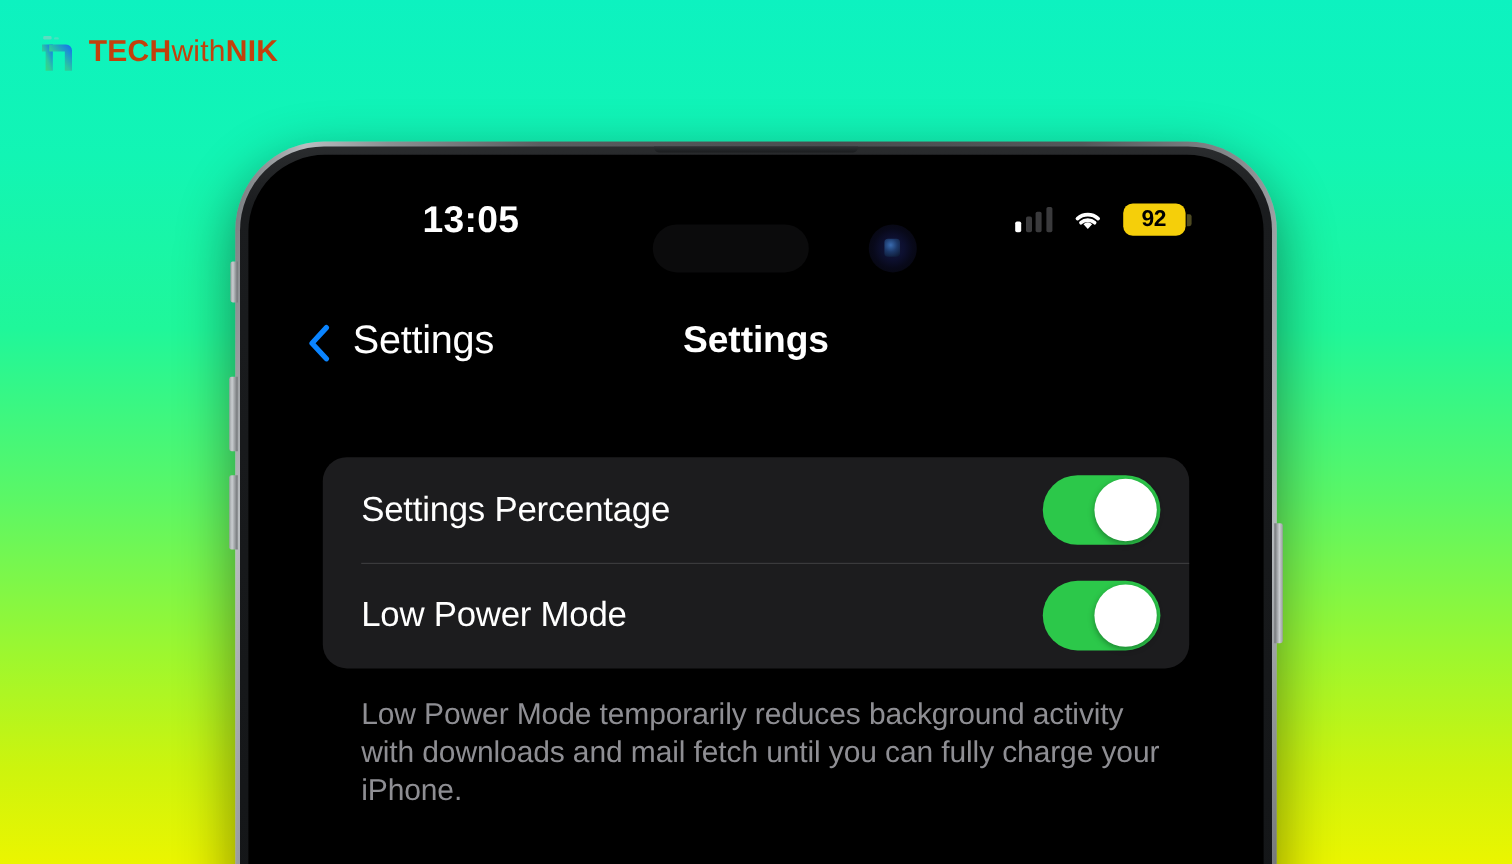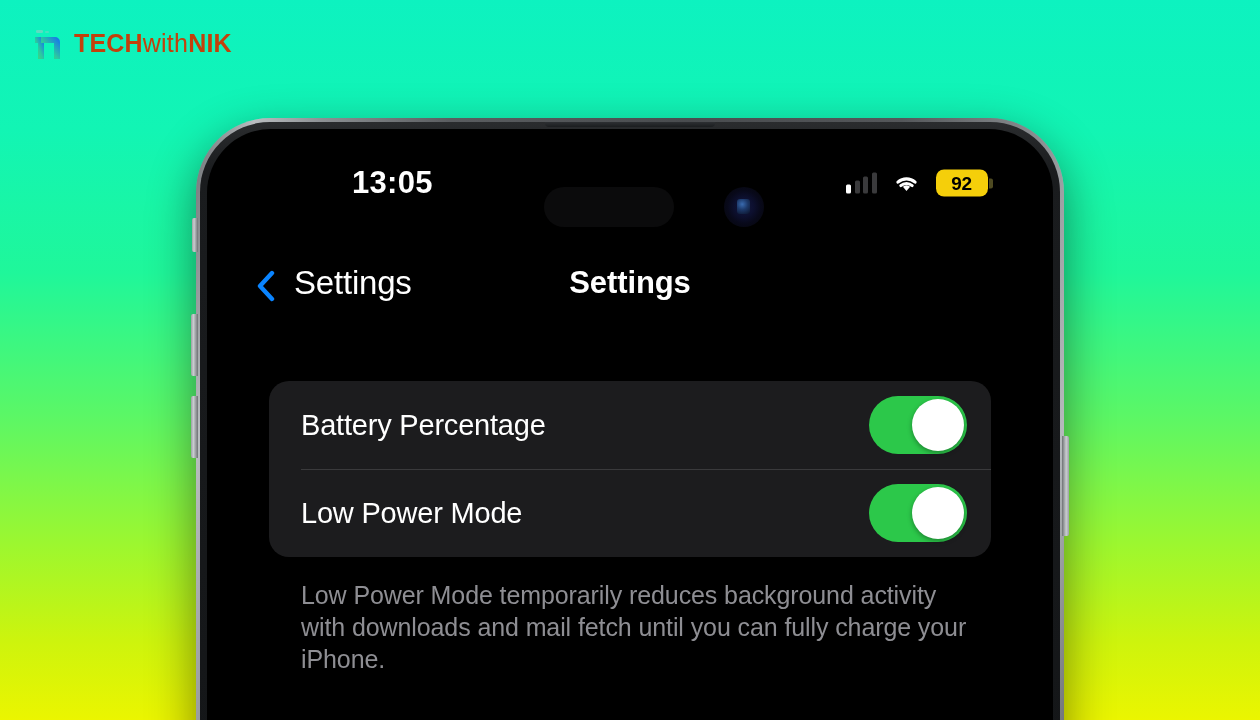--- a/index.html
+++ b/index.html
@@ -259,21 +259,21 @@
         <span class="nav-back-label">Settings</span>
       </div>
       <div class="nav-title">Settings</div>
     </div>
 
     <div class="content">
 
       <div class="card card-main">
 
         <div class="row row-1">
-          <span class="row-label">Battery Percentage</span>
+          <span class="row-label">Settings Percentage</span>
           <span class="toggle">
             <span class="knob"></span>
           </span>
         </div>
 
         <div class="sep"></div>
 
         <div class="row row-2">
           <span class="row-label">Low Power Mode</span>
           <span class="toggle">

